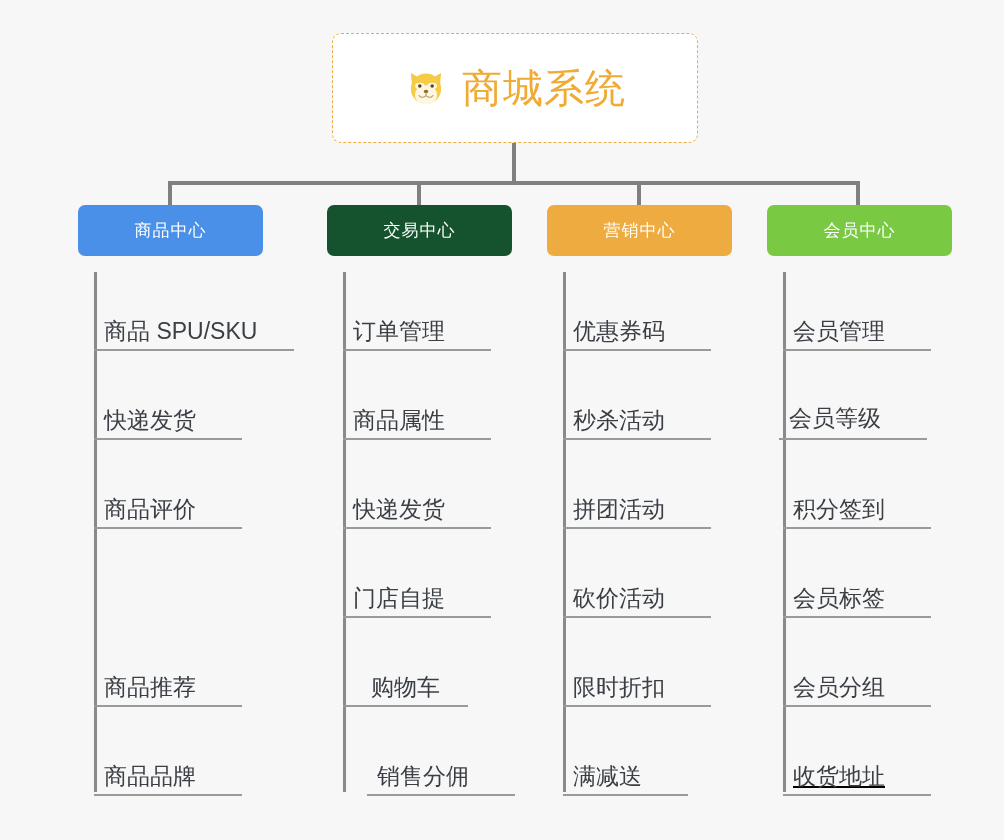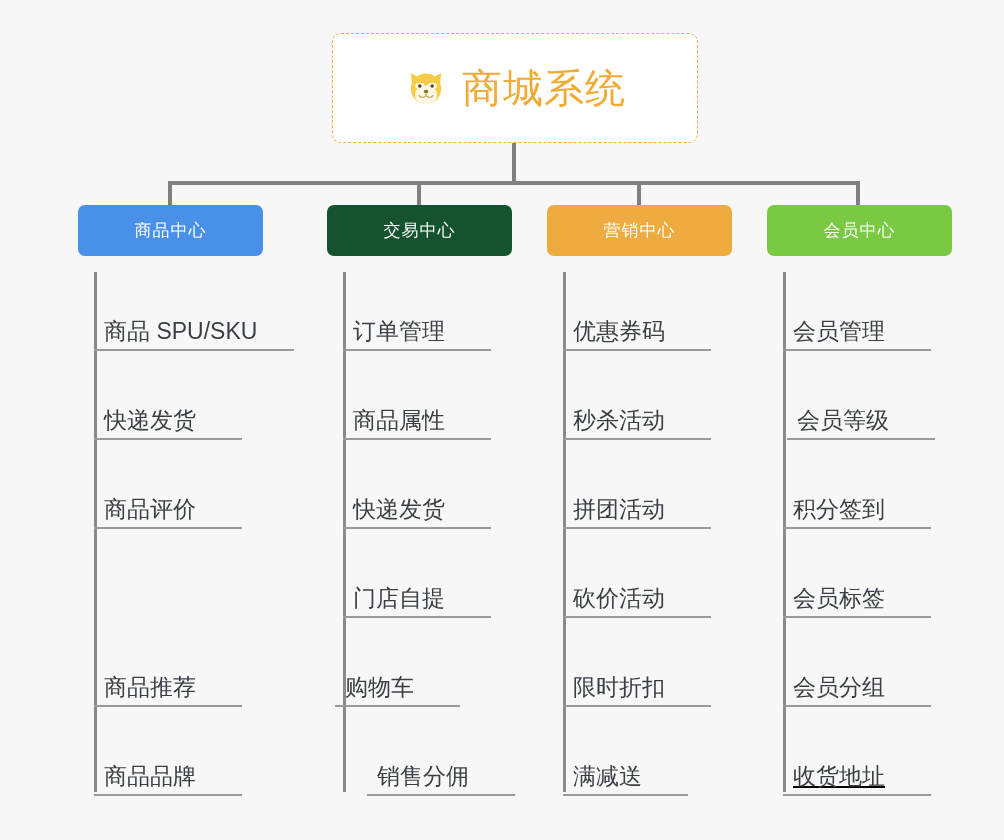--- a/index.html
+++ b/index.html
@@ -195,21 +195,21 @@
           <div class="leaf-rule" style="width: 148px; background: rgb(154, 154, 154);"></div>
         </div>
         <div class="leaf" style="left: 16px; top: 290px; justify-content: flex-end;">
           <div class="leaf-label">快递发货</div>
           <div class="leaf-rule" style="width: 148px; background: rgb(154, 154, 154);"></div>
         </div>
         <div class="leaf" style="left: 16px; top: 379px;">
           <div class="leaf-label">门店自提</div>
           <div class="leaf-rule" style="width: 148px; background: rgb(154, 154, 154);"></div>
         </div>
-        <div class="leaf" style="left: 8px; top: 468px;">
+        <div class="leaf" style="left: 16px; top: 468px; align-items: center;">
           <div class="leaf-label">购物车</div>
           <div class="leaf-rule" style="width: 125px; background: rgb(154, 154, 154);"></div>
         </div>
         <div class="leaf" style="left: 16px; top: 557px; padding-left: 24px;">
           <div class="leaf-label">销售分佣</div>
           <div class="leaf-rule" style="width: 148px; background: rgb(154, 154, 154);"></div>
         </div>
       </div>
       <div class="column" style="left: 527px; width: 185px;">
         <div class="cat-box" style="background: rgb(238, 171, 63); width: 185px;">
@@ -243,21 +243,21 @@
       </div>
       <div class="column" style="left: 747px; width: 185px;">
         <div class="cat-box" style="background: rgb(122, 201, 67); width: 185px;">
           <span>会员中心</span>
         </div>
         <div class="leaf-stem" style="left: 16px; height: 520px; background: rgb(138, 138, 138);"></div>
         <div class="leaf" style="left: 16px; top: 112px;">
           <div class="leaf-label">会员管理</div>
           <div class="leaf-rule" style="width: 148px; background: rgb(154, 154, 154);"></div>
         </div>
-        <div class="leaf" style="left: 20px; top: 201px;">
+        <div class="leaf" style="left: 12px; top: 201px; font-family: Liberation Mono, monospace;">
           <div class="leaf-label">会员等级</div>
           <div class="leaf-rule" style="width: 148px; background: rgb(154, 154, 154);"></div>
         </div>
         <div class="leaf" style="left: 16px; top: 290px;">
           <div class="leaf-label">积分签到</div>
           <div class="leaf-rule" style="width: 148px; background: rgb(154, 154, 154);"></div>
         </div>
         <div class="leaf" style="left: 16px; top: 379px;">
           <div class="leaf-label">会员标签</div>
           <div class="leaf-rule" style="width: 148px; background: rgb(154, 154, 154);"></div>

